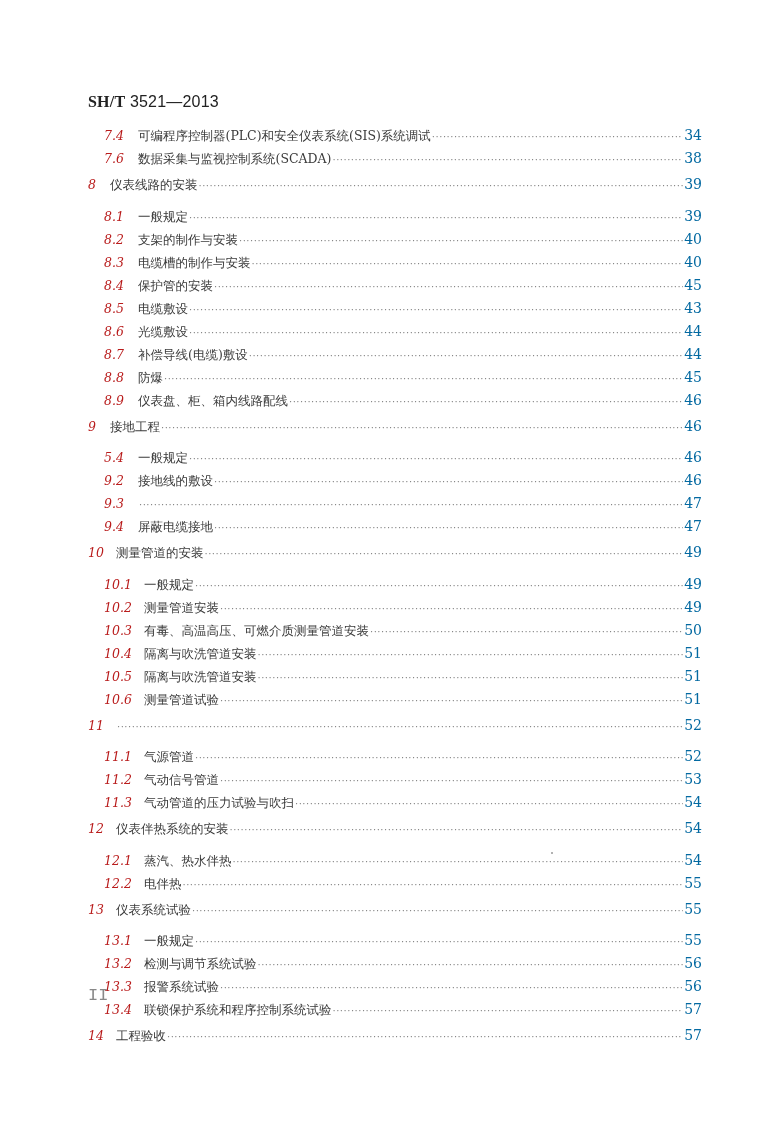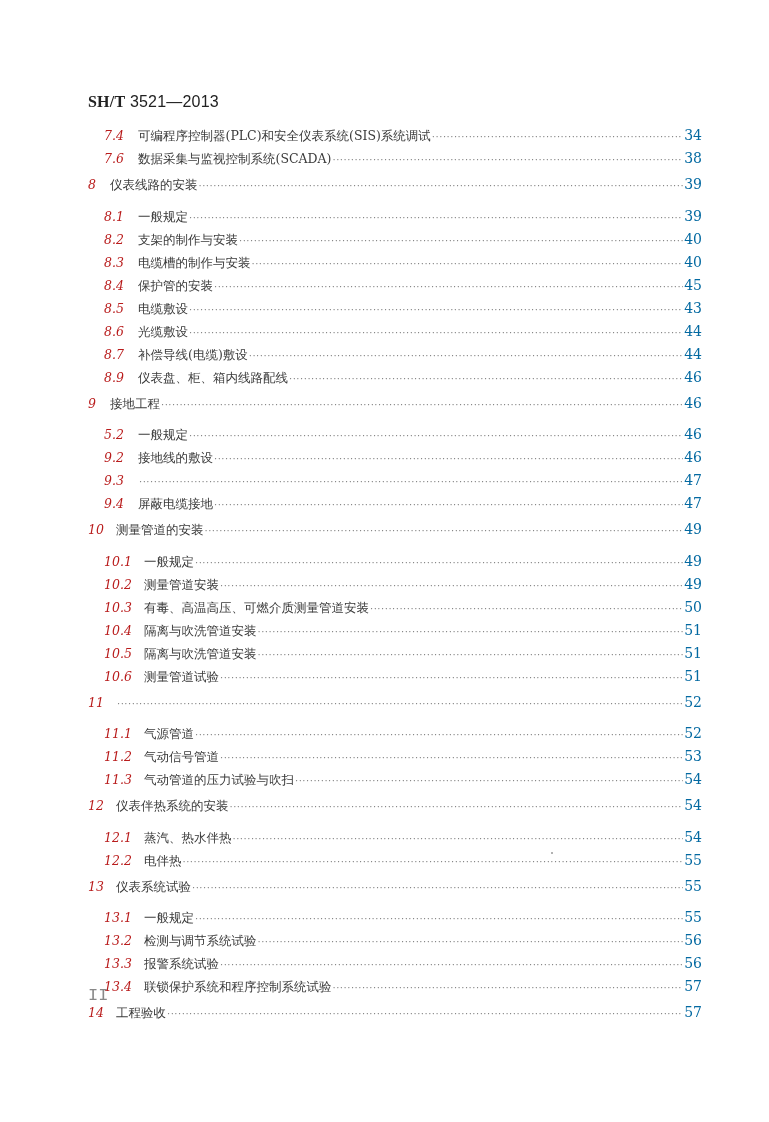--- a/index.html
+++ b/index.html
@@ -90,33 +90,39 @@
       <span class="leader"></span>
       <span class="page">44</span>
     </div>
     <div class="row sub">
       <span class="num">8.7</span>
       <span class="title">补偿导线(电缆)敷设</span>
       <span class="leader"></span>
       <span class="page">44</span>
     </div>
     <div class="row sub">
+      <span class="num">8.8</span>
+      <span class="title">防爆</span>
+      <span class="leader"></span>
+      <span class="page">45</span>
+    </div>
+    <div class="row sub">
       <span class="num">8.9</span>
       <span class="title">仪表盘、柜、箱内线路配线</span>
       <span class="leader"></span>
       <span class="page">46</span>
     </div>
     <div class="row chapter">
       <span class="num">9</span>
       <span class="title">接地工程</span>
       <span class="leader"></span>
       <span class="page">46</span>
     </div>
     <div class="row sub">
-      <span class="num">5.2</span>
+      <span class="num">5.4</span>
       <span class="title">一般规定</span>
       <span class="leader"></span>
       <span class="page">46</span>
     </div>
     <div class="row sub">
       <span class="num">9.2</span>
       <span class="title">接地线的敷设</span>
       <span class="leader"></span>
       <span class="page">46</span>
     </div>

